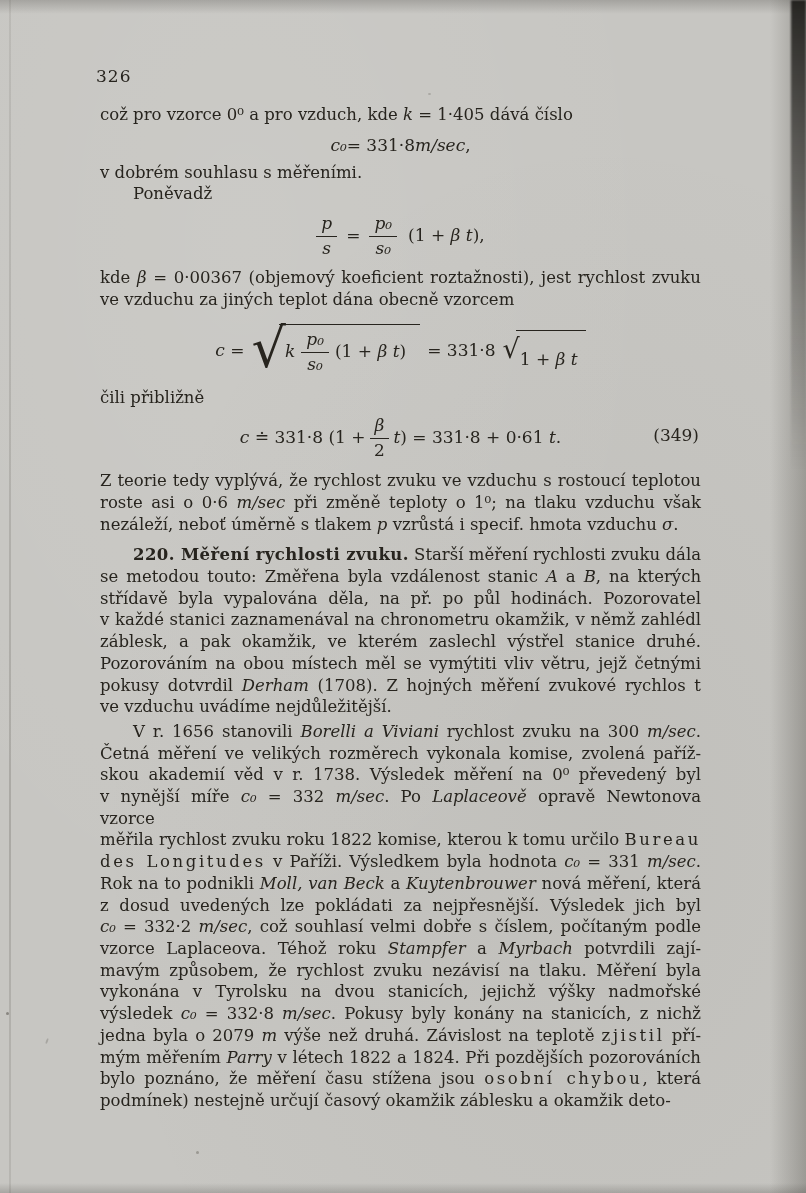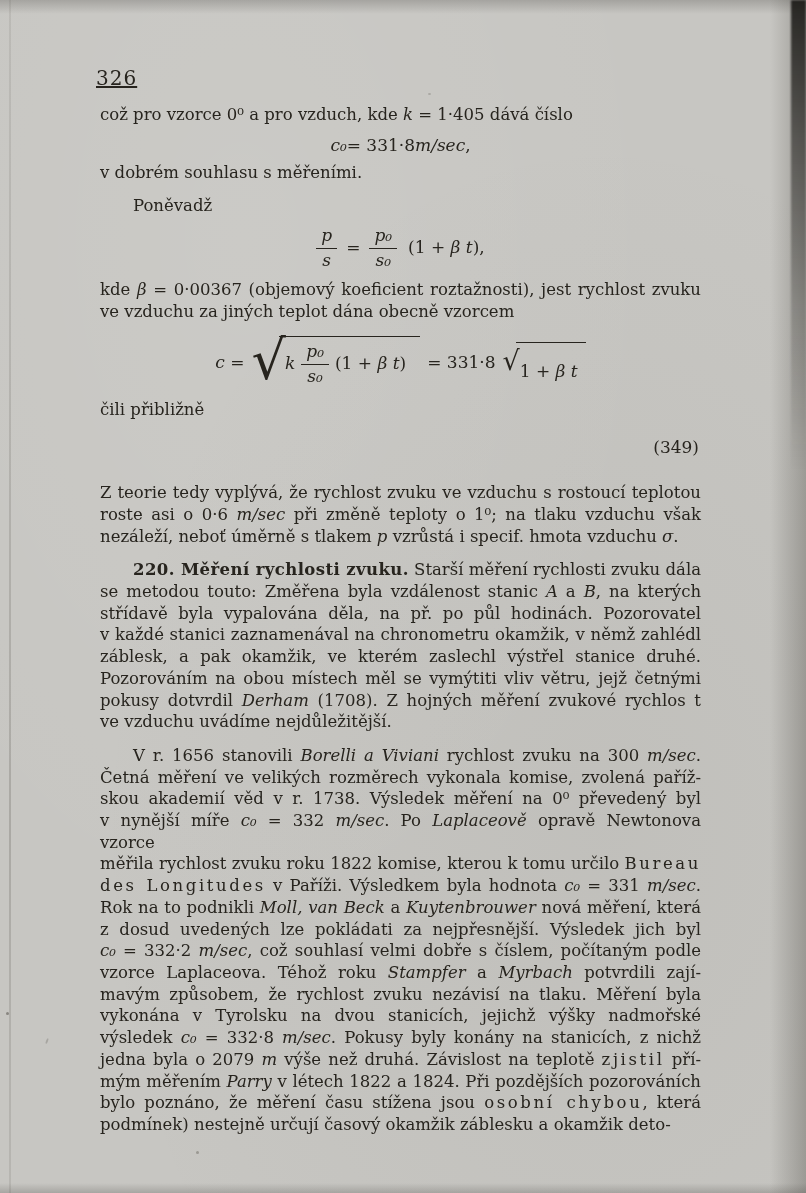--- a/index.html
+++ b/index.html
@@ -45,32 +45,32 @@
     background: linear-gradient(to bottom, rgba(70,66,58,0.10), rgba(70,66,58,0.22) 70%, rgba(70,66,58,0.12));
   }
   .speck { position: absolute; background: rgba(60,56,48,0.45); border-radius: 50%; }
   .speck.s1 { left: 6px;  top: 1012px; width: 3px; height: 3px; }
   .speck.s2 { left: 46px; top: 1038px; width: 2px; height: 6px; transform: rotate(20deg); opacity:.5;}
   .speck.s3 { left: 196px; top: 1151px; width: 3px; height: 3px; opacity:.7;}
   .speck.s4 { left: 428px; top: 93px; width: 3px; height: 2px; opacity:.5;}
 
   .page-number {
     position: absolute; left: 96px; top: 66px;
-    font-size: 20px; letter-spacing: 1px; text-decoration: underline;
+    font-size: 17px; letter-spacing: 1px;
   }
 
   .textcol {
     position: absolute; left: 100px; top: 104px; width: 601px;
     font-size: 16.5px; line-height: 21.7px;
   }
 
   .para { margin: 0; }
   .tline { text-align: justify; text-align-last: justify; }
   .tline.lastline { text-align-last: left; }
-  .indent .tline:first-child { text-indent: 33px; margin-top: 12px; }
+  .indent .tline:first-child { text-indent: 33px; }
 
   .seg-i  { font-style: italic; }
   .seg-b  { font-weight: bold; letter-spacing: 0.4px; }
   .seg-sp { letter-spacing: 2.6px; }
 
   
   .formula {
     display: flex; justify-content: center; align-items: center;
     font-size: 17px;
   }
@@ -166,20 +166,28 @@
         <span class="rsign">√</span>
         <span class="rbody"><span>1 + </span><span class="seg-i">β t</span></span>
       </span>
     </div>
 
     <div class="para">
         <div class="tline lastline"><span>čili přibližně</span></div>
       </div>
 
     <div class="formula f-349">
+      <span class="eqcenter">
+        <span><span class="seg-i">c</span><span> ≐ 331·8 (1 + </span></span>
+        <span class="frac">
+            <span class="fnum v">β</span>
+            <span class="fden">2</span>
+          </span>
+        <span><span class="seg-i">t</span><span>) = 331·8 + 0·61 </span><span class="seg-i">t</span><span>.</span></span>
+      </span>
       <span class="eqnum">(349)</span>
     </div>
 
     <div class="para">
         <div class="tline"><span>Z teorie tedy vyplývá, že rychlost zvuku ve vzduchu s rostoucí teplotou</span></div>
         <div class="tline"><span>roste asi o 0·6 </span><span class="seg-i">m/sec</span><span> při změně teploty o 1⁰; na tlaku vzduchu však</span></div>
         <div class="tline lastline"><span>nezáleží, neboť úměrně s tlakem </span><span class="seg-i">p</span><span> vzrůstá i specif. hmota vzduchu </span><span class="seg-i">σ</span><span>.</span></div>
       </div>
 
     <div class="para indent sp-before-220">

